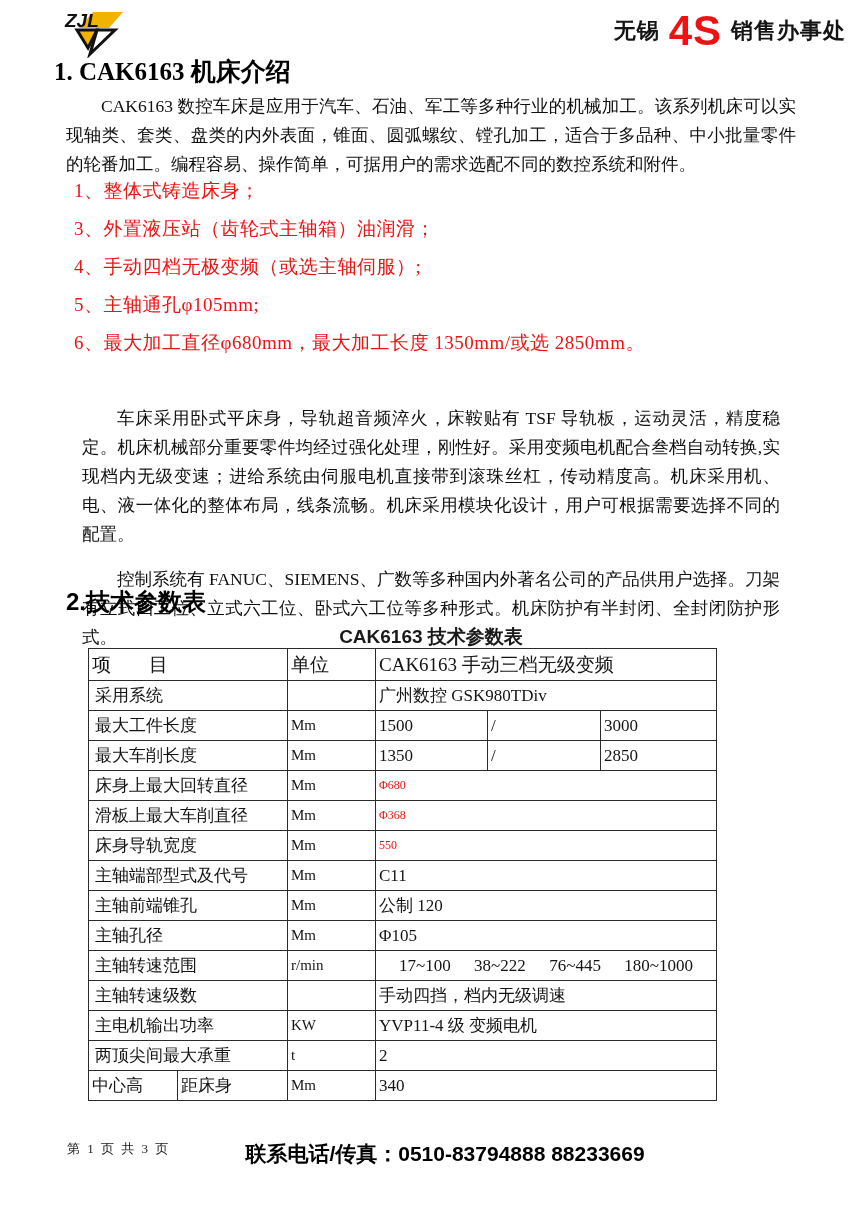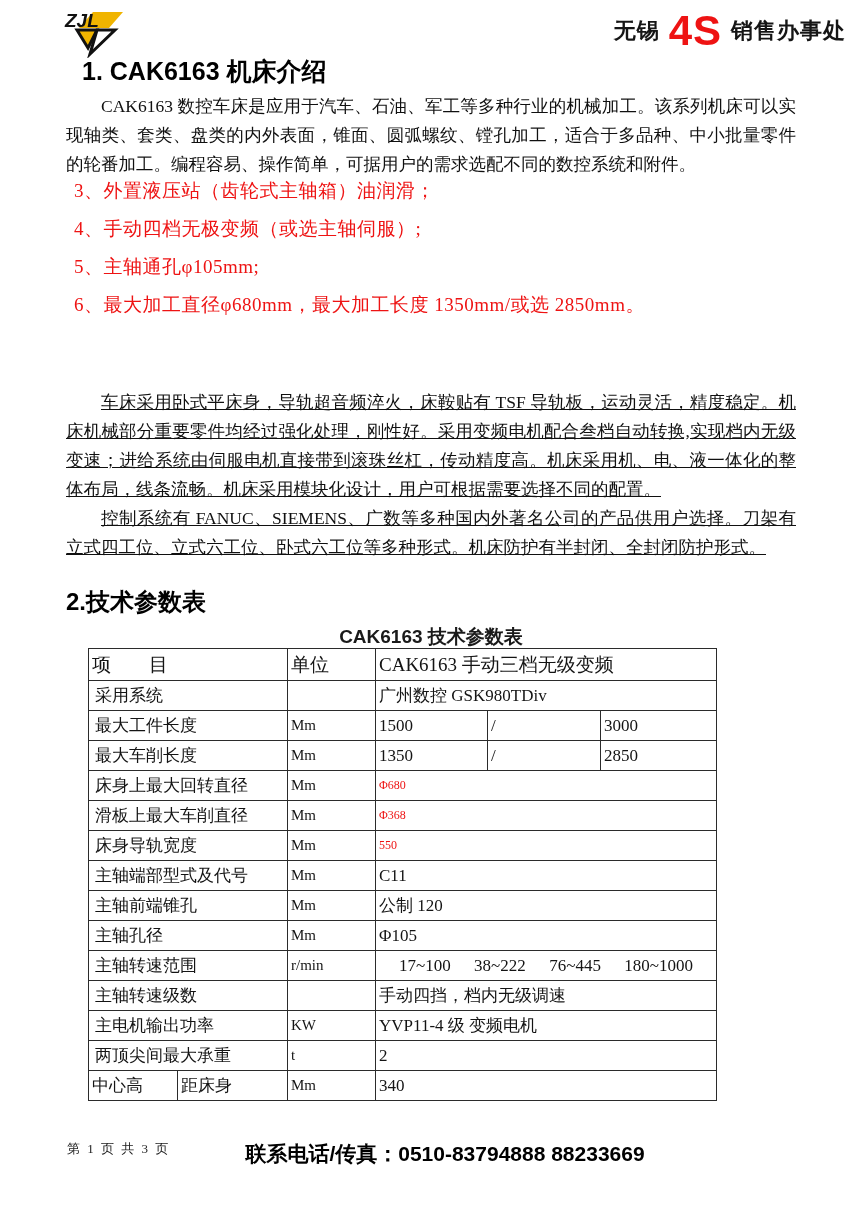--- a/index.html
+++ b/index.html
@@ -22,31 +22,31 @@
   .logo{position:absolute;left:63px;top:8px;width:64px;height:50px;}
   .office{
     position:absolute;right:14px;top:8px;height:46px;
     display:flex;align-items:center;gap:9px;
     font-family:"Liberation Sans","DejaVu Sans",sans-serif;font-weight:bold;
   }
   .office .cn{font-size:22px;letter-spacing:1px;}
   .office .fours{font-size:42px;line-height:1;color:var(--red);letter-spacing:1px;}
   
   .h1{
-    position:absolute;left:82px;top:55px;margin:0;
-    font-family:Liberation Sans, sans-serif;
+    position:absolute;left:54px;top:55px;margin:0;
+    font-family:Liberation Serif, serif;
     font-size:25px;font-weight:bold;color:#000;
   }
   .para{
     position:absolute;left:66px;width:730px;margin:0;
     font-size:17.5px;line-height:29px;text-align:justify;text-indent:2em;color:#101010;
   }
   .p1{top:92px;}
   .p23{top:388px;}
-  .p23 p{margin:0;text-indent:2em;text-decoration:underline;}
+  .p23 p{margin:16px;text-indent:2em;}
   .features{
     position:absolute;left:74px;top:178px;width:720px;
     list-style:none;margin:0;padding:0;
   }
   .features li{
     color:var(--red);
     font-size:19px;line-height:25px;margin-bottom:13px;
     font-family:"Liberation Serif","DejaVu Serif",serif;
     letter-spacing:0.5px;
   }
@@ -103,20 +103,21 @@
   <div class="office">
     <span class="cn">无锡</span>
     <span class="fours">4S</span>
     <span class="cn">销售办事处</span>
   </div>
 
   <h1 class="h1">1. CAK6163 机床介绍</h1>
   <p class="para p1">CAK6163 数控车床是应用于汽车、石油、军工等多种行业的机械加工。该系列机床可以实现轴类、套类、盘类的内外表面，锥面、圆弧螺纹、镗孔加工，适合于多品种、中小批量零件的轮番加工。编程容易、操作简单，可据用户的需求选配不同的数控系统和附件。</p>
 
   <ul class="features">
+    <li>1、整体式铸造床身；</li>
     <li>3、外置液压站（齿轮式主轴箱）油润滑；</li>
     <li>4、手动四档无极变频（或选主轴伺服）;</li>
     <li>5、主轴通孔φ105mm;</li>
     <li>6、最大加工直径φ680mm，最大加工长度 1350mm/或选 2850mm。</li>
   </ul>
 
   <div class="para p23">
     <p>车床采用卧式平床身，导轨超音频淬火，床鞍贴有 TSF 导轨板，运动灵活，精度稳定。机床机械部分重要零件均经过强化处理，刚性好。采用变频电机配合叁档自动转换,实现档内无级变速；进给系统由伺服电机直接带到滚珠丝杠，传动精度高。机床采用机、电、液一体化的整体布局，线条流畅。机床采用模块化设计，用户可根据需要选择不同的配置。</p>
     <p>控制系统有 FANUC、SIEMENS、广数等多种国内外著名公司的产品供用户选择。刀架有立式四工位、立式六工位、卧式六工位等多种形式。机床防护有半封闭、全封闭防护形式。</p>
   </div>

